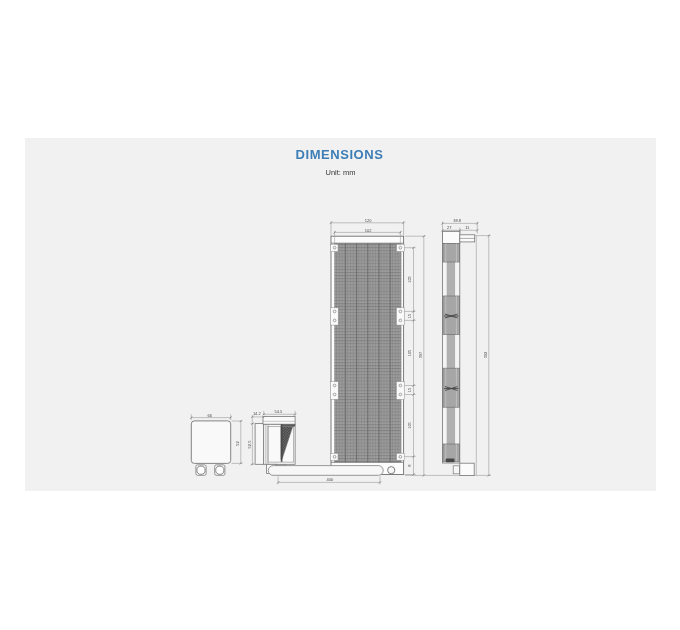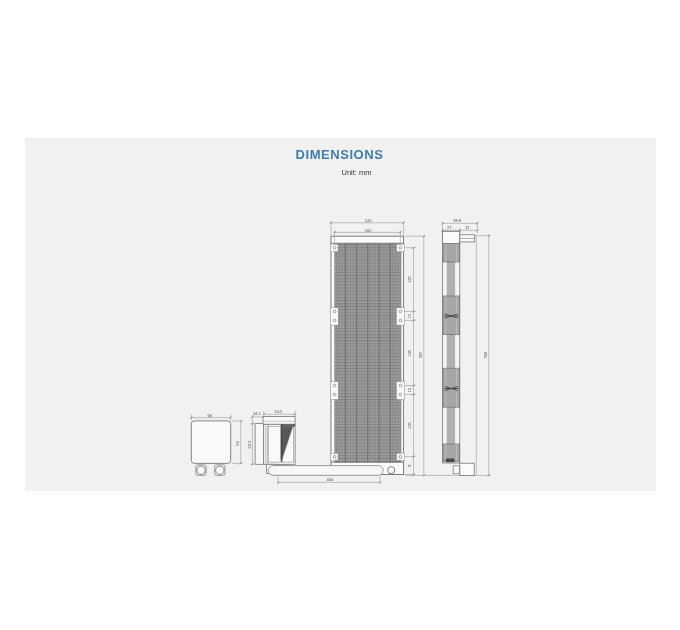--- a/index.html
+++ b/index.html
@@ -2,21 +2,21 @@
 <html><head>
 <meta charset="utf-8">
 <style>
   html,body{margin:0;padding:0;background:#ffffff;}
   #page{position:relative;width:680px;height:630px;background:#ffffff;overflow:hidden;
         font-family:"Liberation Sans", sans-serif;}
   #panel{position:absolute;left:25px;top:138px;width:631px;height:353px;background:#f1f1f2;}
   #title{filter:blur(0.3px);position:absolute;left:25px;top:147px;width:629px;text-align:center;
          color:#3d7db6;font-size:13px;font-weight:bold;letter-spacing:0.55px;}
   #unit{filter:blur(0.3px);position:absolute;left:25px;top:168px;width:631px;text-align:center;
-        color:#3a3a3a;font-size:7.5px;margin-left:16px;}
+        color:#3a3a3a;font-size:7.5px;}
   svg{position:absolute;left:0;top:0;filter:blur(0.4px);}
   text{font-family:"Liberation Sans", sans-serif;fill:#4a4a4a;font-size:4px;}
 </style>
 </head>
 <body>
 
 <div id="page">
 
   <div id="panel"></div>
 

